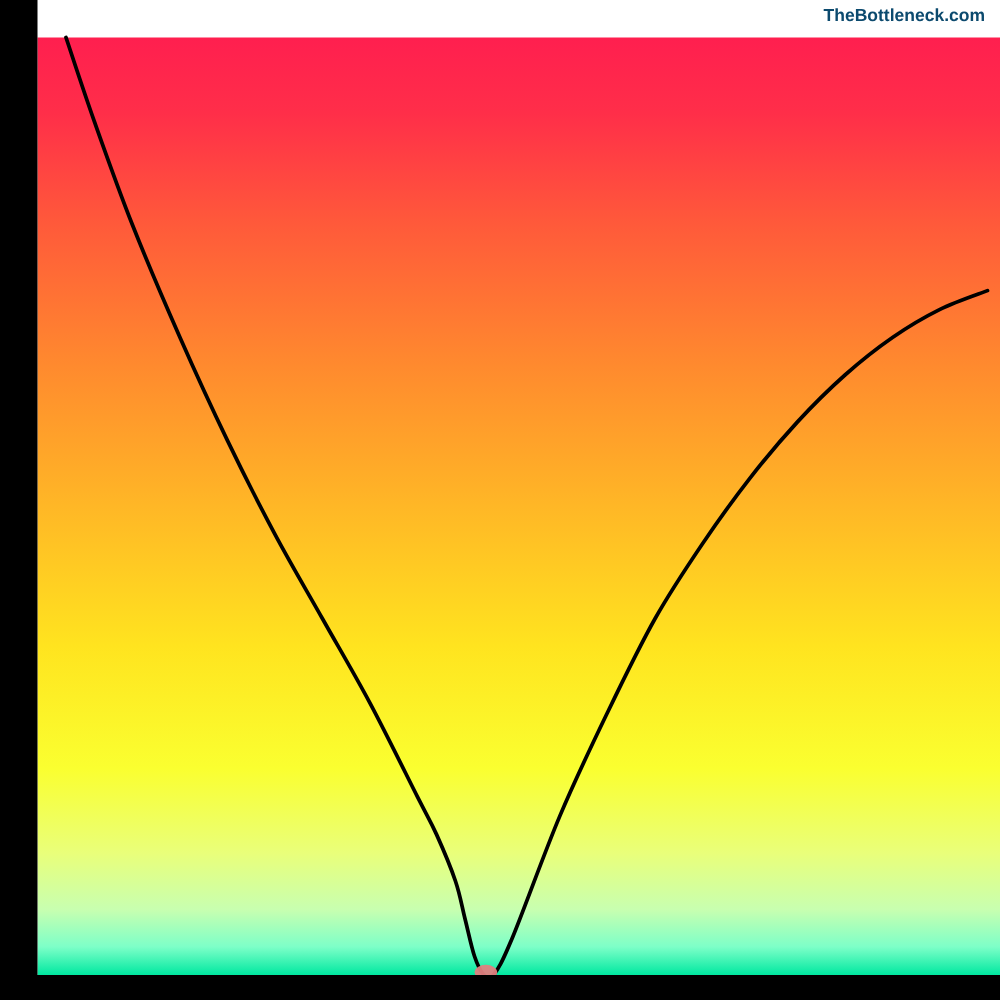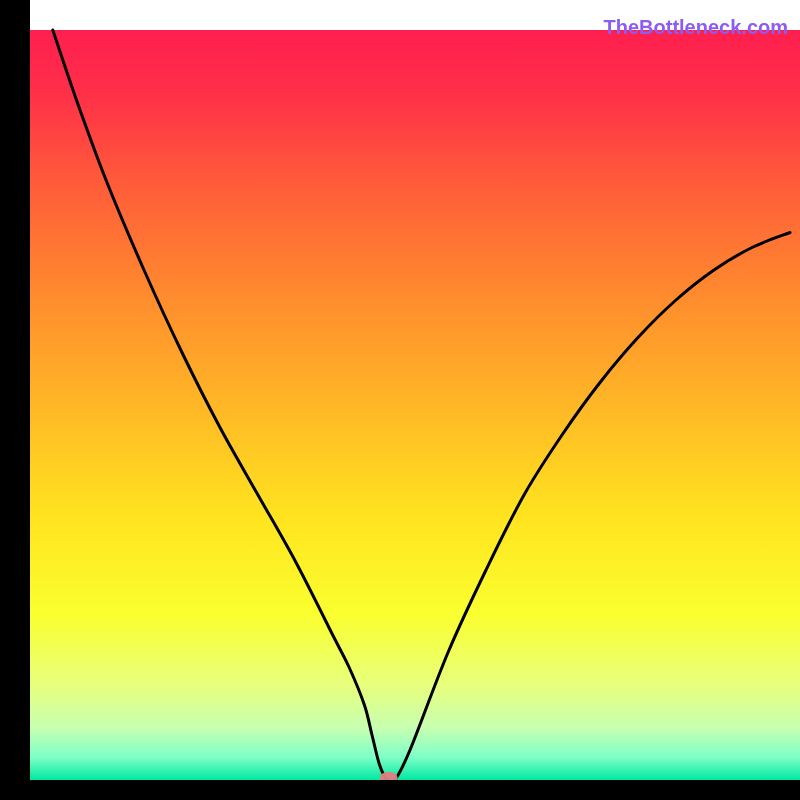--- a/index.html
+++ b/index.html
@@ -10,26 +10,26 @@
     height: 800px;
     overflow: hidden;
   }
   .chart-container {
     position: relative;
     width: 800px;
     height: 800px;
   }
   .watermark {
     position: absolute;
-    top: 16px;
+    top: 4px;
     right: 12px;
     font-family: Arial, sans-serif;
-    font-size: 20px;
+    font-size: 14px;
     font-weight: 600;
-    color: #8b5cf6;
+    color: #0c4a6e;
     z-index: 10;
   }
   svg {
     display: block;
   }
 </style>
 </head>
 <body>
 
 <div class="chart-container">

